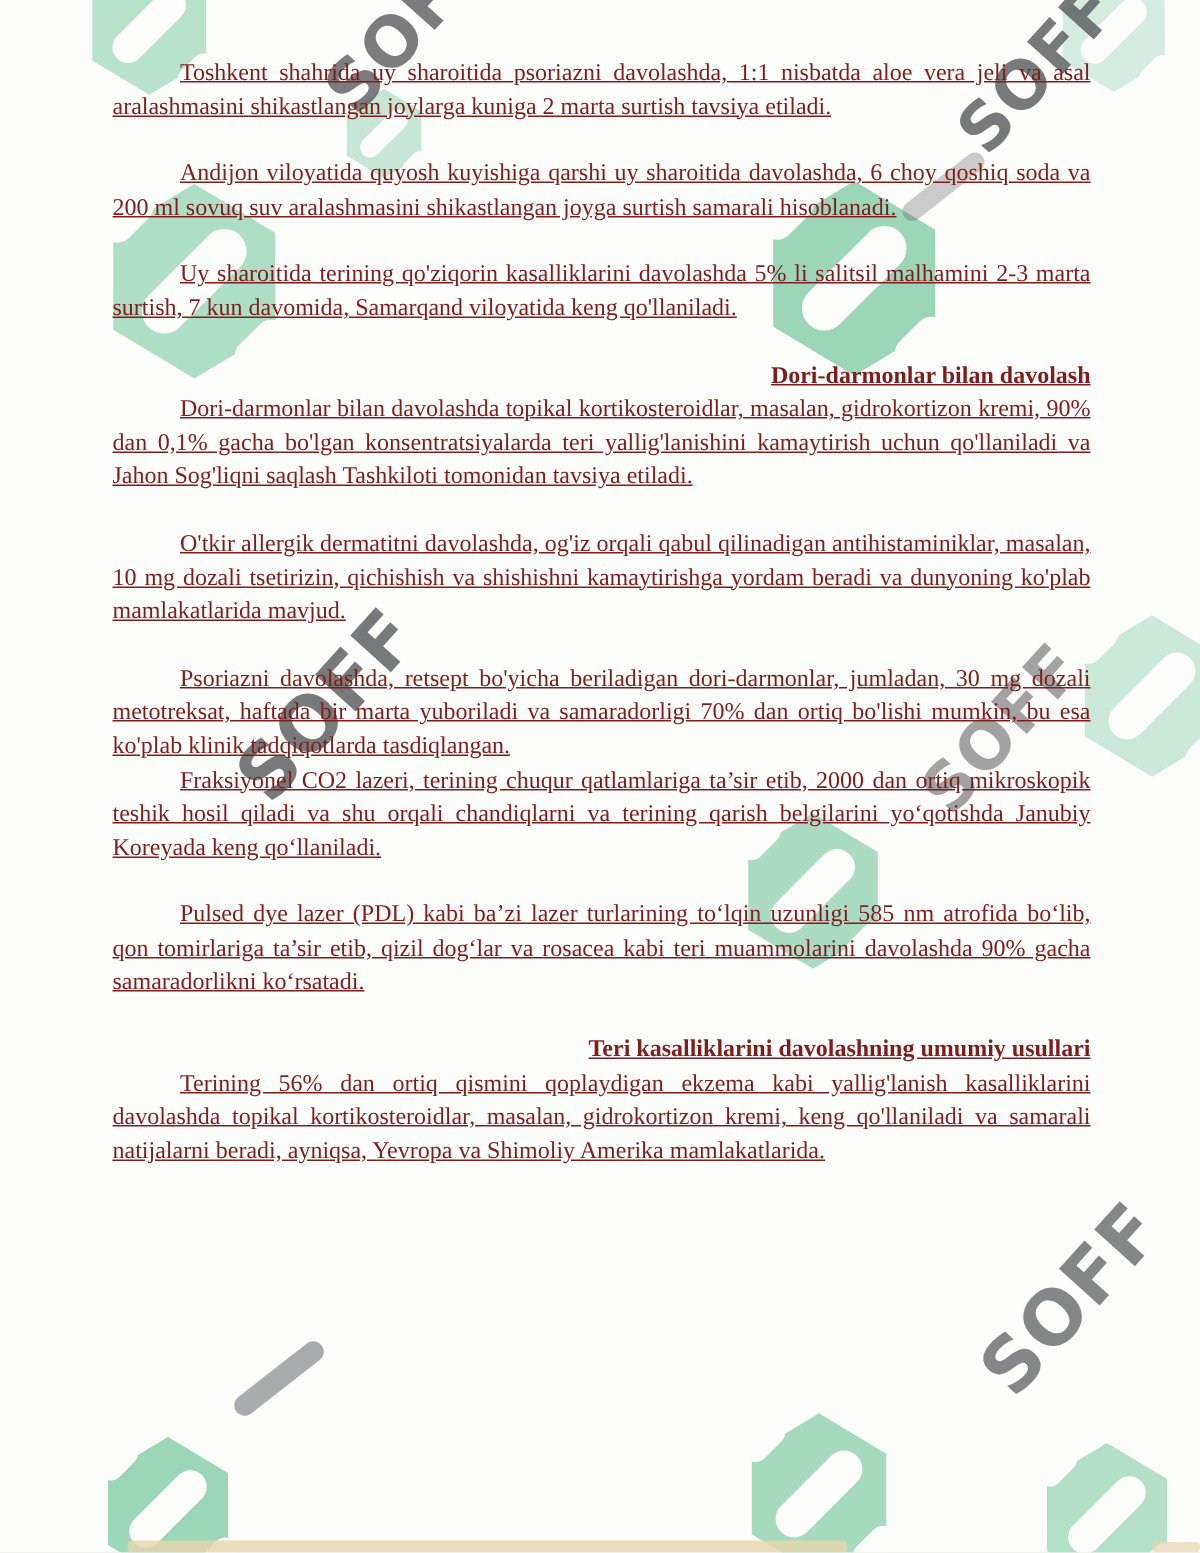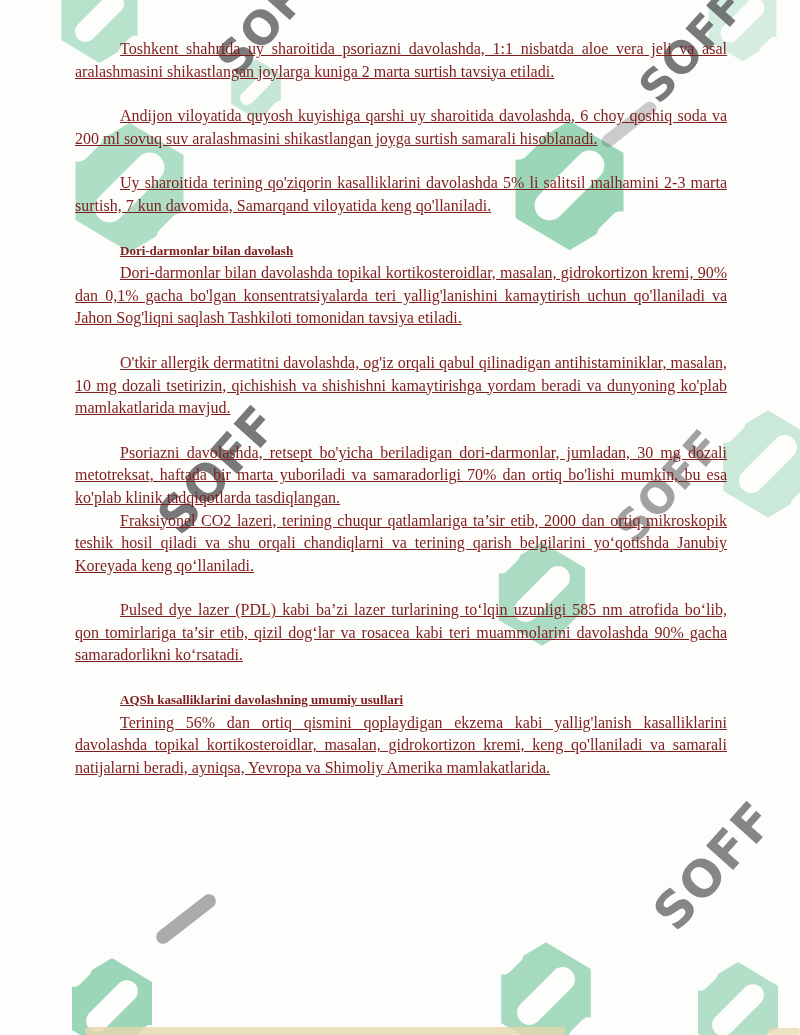--- a/index.html
+++ b/index.html
@@ -56,23 +56,23 @@
     color:#7f1d1d;
     text-align:justify;
     text-decoration:underline;
   }
   .para{margin:22px 0 0;text-indent:45px;}
   .para.first{margin-top:0;}
   .para.after-heading{margin-top:0;}
   .heading{
     margin:22px 0 0;
     font-weight:bold;
-    font-size:13px;
+    font-size:16px;
     text-indent:45px;
-    text-align:left;
+    text-align:right;
   }
 </style>
 </head>
 <body>
 
 <svg width="0" height="0" style="position:absolute" aria-hidden="true">
   <symbol id="soff-logo" viewBox="0 0 100 100">
     <path d="M50,2 L90,26 L90,74 L50,98 L10,74 L10,26 Z" fill="currentColor"></path>
     <rect x="18" y="39" width="64" height="22" rx="11" fill="#fdfdfc" transform="rotate(-45 50 50)"></rect>
     <rect x="2" y="10" width="30" height="16" rx="8" fill="#fdfdfc" transform="rotate(-45 17 18)"></rect>
@@ -133,17 +133,17 @@
     <p class="para">Uy sharoitida terining qo'ziqorin kasalliklarini davolashda 5% li salitsil malhamini 2-3 marta surtish, 7 kun davomida, Samarqand viloyatida keng qo'llaniladi.</p>
 
     <h3 class="heading">Dori-darmonlar bilan davolash</h3>
     <p class="para after-heading">Dori-darmonlar bilan davolashda topikal kortikosteroidlar, masalan, gidrokortizon kremi, 90% dan 0,1% gacha bo'lgan konsentratsiyalarda teri yallig'lanishini kamaytirish uchun qo'llaniladi va Jahon Sog'liqni saqlash Tashkiloti tomonidan tavsiya etiladi.</p>
     <p class="para">O'tkir allergik dermatitni davolashda, og'iz orqali qabul qilinadigan antihistaminiklar, masalan, 10 mg dozali tsetirizin, qichishish va shishishni kamaytirishga yordam beradi va dunyoning ko'plab mamlakatlarida mavjud.</p>
     <p class="para">Psoriazni davolashda, retsept bo'yicha beriladigan dori-darmonlar, jumladan, 30 mg dozali metotreksat, haftada bir marta yuboriladi va samaradorligi 70% dan ortiq bo'lishi mumkin, bu esa ko'plab klinik tadqiqotlarda tasdiqlangan.</p>
 
     <p class="para after-heading">Fraksiyonel CO2 lazeri, terining chuqur qatlamlariga ta’sir etib, 2000 dan ortiq mikroskopik teshik hosil qiladi va shu orqali chandiqlarni va terining qarish belgilarini yo‘qotishda Janubiy Koreyada keng qo‘llaniladi.</p>
     <p class="para">Pulsed dye lazer (PDL) kabi ba’zi lazer turlarining to‘lqin uzunligi 585 nm atrofida bo‘lib, qon tomirlariga ta’sir etib, qizil dog‘lar va rosacea kabi teri muammolarini davolashda 90% gacha samaradorlikni ko‘rsatadi.</p>
 
-    <h3 class="heading">AQSh kasalliklarini davolashning umumiy usullari</h3>
+    <h3 class="heading">Teri kasalliklarini davolashning umumiy usullari</h3>
     <p class="para after-heading">Terining 56% dan ortiq qismini qoplaydigan ekzema kabi yallig'lanish kasalliklarini davolashda topikal kortikosteroidlar, masalan, gidrokortizon kremi, keng qo'llaniladi va samarali natijalarni beradi, ayniqsa, Yevropa va Shimoliy Amerika mamlakatlarida.</p>
   </div>
 
 </div>
 
 </body></html>

